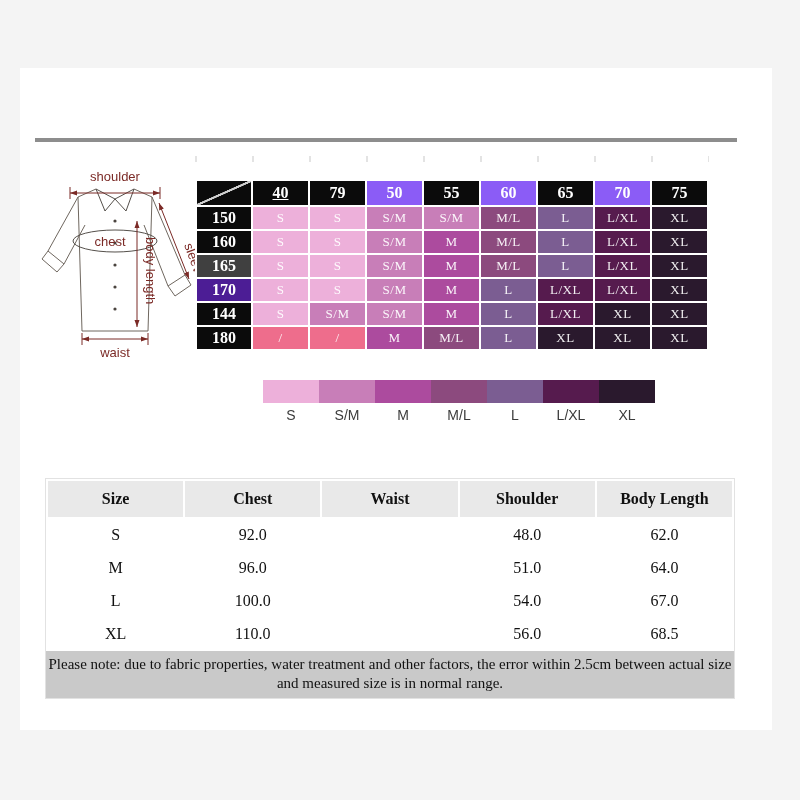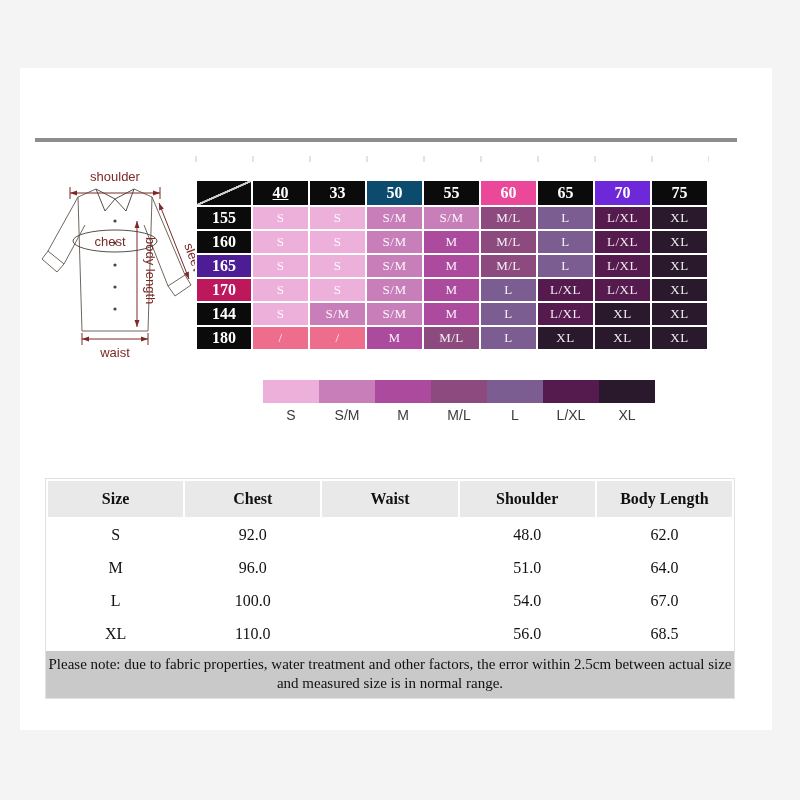--- a/index.html
+++ b/index.html
@@ -118,32 +118,32 @@
     <text x="77" y="194" text-anchor="middle">waist</text>
   </svg>
 
   <div class="ticks"></div>
 
   <table class="matrix">
       <thead>
         <tr>
           <th class="corner" style="background: linear-gradient(to right bottom, rgba(0, 0, 0, 0) 47%, rgb(207, 207, 207) 48%, rgb(207, 207, 207) 52%, rgba(0, 0, 0, 0) 53%), rgb(11, 11, 11);"></th>
           <th class="colh" style="background: rgb(11, 11, 11); text-decoration: underline;">40</th>
-          <th class="colh" style="background: rgb(11, 11, 11);">33</th>
-          <th class="colh" style="background: #0c4a6e;">50</th>
+          <th class="colh" style="background: rgb(11, 11, 11);">79</th>
+          <th class="colh" style="background: #8b5cf6;">50</th>
           <th class="colh" style="background: rgb(11, 11, 11);">55</th>
-          <th class="colh" style="background: #ec4899;">60</th>
+          <th class="colh" style="background: #8b5cf6;">60</th>
           <th class="colh" style="background: rgb(11, 11, 11);">65</th>
-          <th class="colh" style="background: #6d28d9;">70</th>
+          <th class="colh" style="background: #8b5cf6;">70</th>
           <th class="colh" style="background: rgb(11, 11, 11);">75</th>
         </tr>
       </thead>
       <tbody>
         <tr>
-          <th class="rowh" style="background: rgb(11, 11, 11);">155</th>
+          <th class="rowh" style="background: rgb(11, 11, 11);">150</th>
           <td style="background: rgb(237, 176, 218);">S</td>
           <td style="background: rgb(237, 176, 218);">S</td>
           <td style="background: rgb(200, 126, 184);">S/M</td>
           <td style="background: rgb(200, 126, 184);">S/M</td>
           <td style="background: rgb(140, 74, 126);">M/L</td>
           <td style="background: rgb(123, 93, 146);">L</td>
           <td style="background: rgb(86, 27, 78);">L/XL</td>
           <td style="background: rgb(42, 25, 45);">XL</td>
         </tr>
         <tr>
@@ -151,32 +151,32 @@
           <td style="background: rgb(237, 176, 218);">S</td>
           <td style="background: rgb(237, 176, 218);">S</td>
           <td style="background: rgb(200, 126, 184);">S/M</td>
           <td style="background: rgb(172, 75, 158);">M</td>
           <td style="background: rgb(140, 74, 126);">M/L</td>
           <td style="background: rgb(123, 93, 146);">L</td>
           <td style="background: rgb(86, 27, 78);">L/XL</td>
           <td style="background: rgb(42, 25, 45);">XL</td>
         </tr>
         <tr>
-          <th class="rowh" style="background: #4c1d95; font-family: Liberation Serif, serif;">165</th>
-          <td style="background: rgb(237, 176, 218);">S</td>
-          <td style="background: rgb(237, 176, 218);">S</td>
-          <td style="background: rgb(200, 126, 184);">S/M</td>
-          <td style="background: rgb(172, 75, 158);">M</td>
-          <td style="background: rgb(140, 74, 126);">M/L</td>
-          <td style="background: rgb(123, 93, 146);">L</td>
-          <td style="background: rgb(86, 27, 78);">L/XL</td>
-          <td style="background: rgb(42, 25, 45);">XL</td>
-        </tr>
-        <tr>
-          <th class="rowh" style="background: #be185d;">170</th>
+          <th class="rowh" style="background: #404040; font-family: Liberation Serif, serif;">165</th>
+          <td style="background: rgb(237, 176, 218);">S</td>
+          <td style="background: rgb(237, 176, 218);">S</td>
+          <td style="background: rgb(200, 126, 184);">S/M</td>
+          <td style="background: rgb(172, 75, 158);">M</td>
+          <td style="background: rgb(140, 74, 126);">M/L</td>
+          <td style="background: rgb(123, 93, 146);">L</td>
+          <td style="background: rgb(86, 27, 78);">L/XL</td>
+          <td style="background: rgb(42, 25, 45);">XL</td>
+        </tr>
+        <tr>
+          <th class="rowh" style="background: #4c1d95;">170</th>
           <td style="background: rgb(237, 176, 218);">S</td>
           <td style="background: rgb(237, 176, 218);">S</td>
           <td style="background: rgb(200, 126, 184);">S/M</td>
           <td style="background: rgb(172, 75, 158);">M</td>
           <td style="background: rgb(123, 93, 146);">L</td>
           <td style="background: rgb(86, 27, 78);">L/XL</td>
           <td style="background: rgb(86, 27, 78);">L/XL</td>
           <td style="background: rgb(42, 25, 45);">XL</td>
         </tr>
         <tr>

